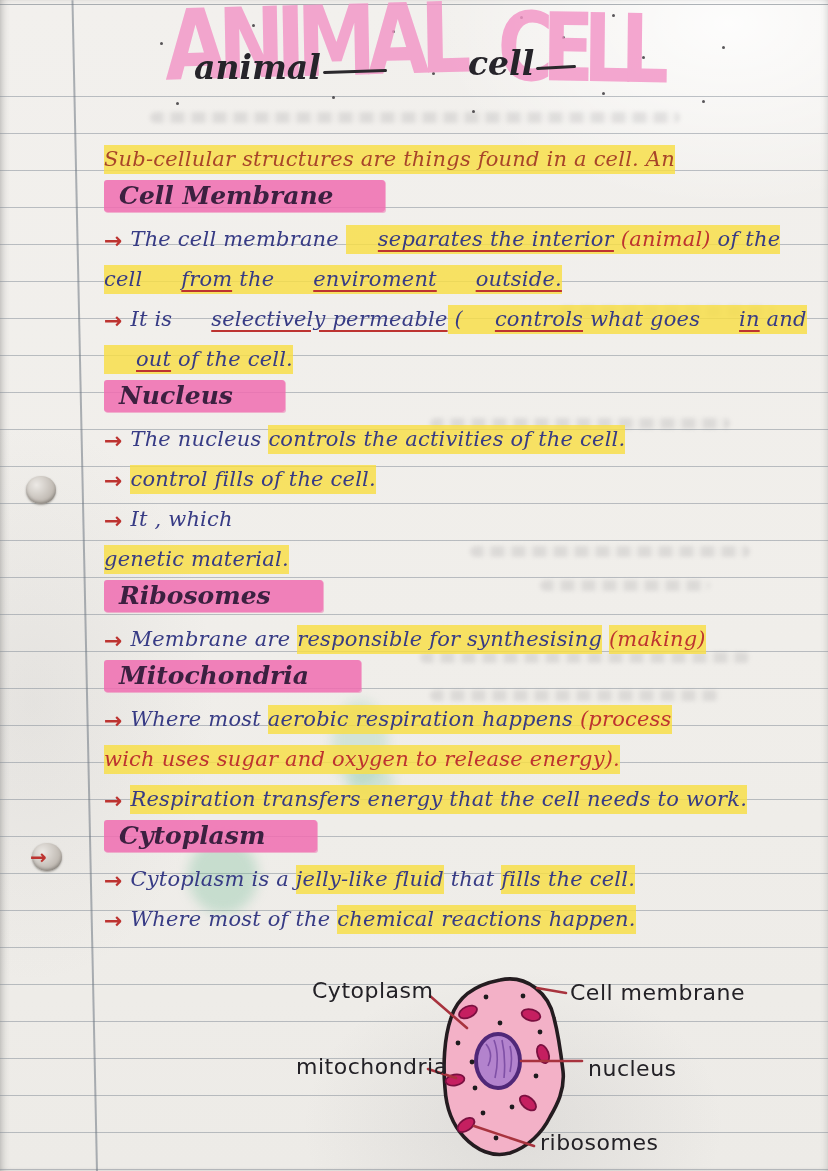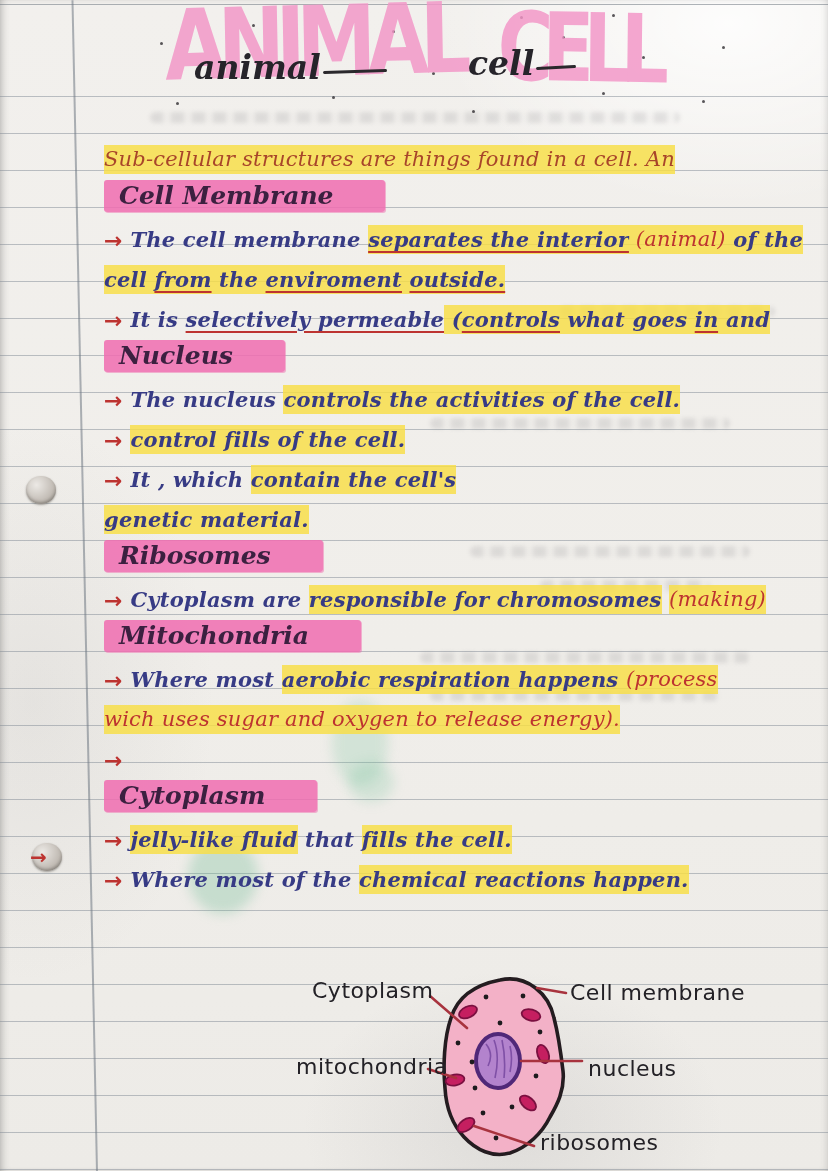--- a/index.html
+++ b/index.html
@@ -40,25 +40,25 @@
   .script-word{position:absolute;font-style:italic;font-weight:600;font-size:33px;color:#26242a;white-space:nowrap;}
   .script-animal{left:28px;top:38px;}
   .script-cell{left:302px;top:34px;}
   .tail{display:inline-block;height:3px;border-radius:2px;background:#2a282c;vertical-align:6px;margin-left:2px;}
   .tail-a{width:64px;transform:rotate(-2deg);}
   .tail-c{width:40px;transform:rotate(-3deg);}
   
   .notes{position:absolute;left:0;top:135px;width:828px;}
   .line{height:37px;display:flex;align-items:flex-end;padding:0 8px 3px 104px;white-space:pre-wrap;}
   .seg{font-size:21px;line-height:25px;font-style:italic;letter-spacing:.2px;}
-  .ink-blue{color:var(--ink-blue);font-weight:bold;}
+  .ink-blue{color:var(--ink-blue);}
   .ink-red{color:var(--ink-red);}
   .ink-brown{color:var(--ink-brown);}
   .hl-yellow{background:var(--hl-yellow);box-shadow:0 -2px 0 var(--hl-yellow), 0 2px 0 var(--hl-yellow);}
-  .u{text-decoration:underline;text-decoration-color:var(--ink-red);text-decoration-thickness:2px;text-underline-offset:4px;}
+  .u{text-decoration:underline;text-decoration-color:var(--ink-red);text-decoration-thickness:2px;text-underline-offset:4px;padding-left:32px;}
   .arrow{color:var(--ink-red);font-family:"DejaVu Sans",sans-serif;font-weight:bold;font-size:22px;
     line-height:24px;margin-right:8px;transform:translateY(1px);}
   .heading-hl{background:var(--hl-pink);color:var(--ink-dark);font-style:italic;font-weight:bold;
     font-size:25px;line-height:28px;padding:2px 52px 2px 15px;border-radius:3px;box-shadow:1px 1px 0 rgba(240,111,176,.5);}
   
   .diagram{position:absolute;left:0;top:966px;width:828px;height:205px;}
   .diagram svg{position:absolute;left:0;top:0;}
   .dlabel{position:absolute;font-family:"DejaVu Sans",sans-serif;font-size:22px;color:#232126;
     letter-spacing:.5px;white-space:nowrap;}
 </style>
@@ -107,33 +107,34 @@
     <span class="script-word script-animal"><span>animal</span><span class="tail tail-a"></span></span>
     <span class="script-word script-cell"><span>cell</span><span class="tail tail-c"></span></span>
   </div>
 
   <div class="notes">
       <div class="line"><span class="seg ink-brown hl-yellow">Sub-cellular structures are things found in a cell. An</span></div>
       <div class="line"><span class="heading-hl">Cell Membrane</span></div>
       <div class="line"><span class="arrow">→</span><span class="seg ink-blue">The cell membrane </span><span class="seg ink-blue hl-yellow u">separates the interior</span><span class="seg ink-red hl-yellow"> (animal)</span><span class="seg ink-blue hl-yellow"> of the</span></div>
       <div class="line"><span class="seg ink-blue hl-yellow">cell </span><span class="seg ink-blue hl-yellow u">from</span><span class="seg ink-blue hl-yellow"> the </span><span class="seg ink-blue hl-yellow u">enviroment</span><span class="seg ink-blue hl-yellow"> </span><span class="seg ink-blue hl-yellow u">outside.</span></div>
       <div class="line"><span class="arrow">→</span><span class="seg ink-blue">It is </span><span class="seg ink-blue u">selectively permeable</span><span class="seg ink-blue hl-yellow"> (</span><span class="seg ink-blue hl-yellow u">controls</span><span class="seg ink-blue hl-yellow"> what goes </span><span class="seg ink-blue hl-yellow u">in</span><span class="seg ink-blue hl-yellow"> and</span></div>
+      <div class="line"><span class="seg ink-blue hl-yellow u">out</span><span class="seg ink-blue hl-yellow"> of the cell.</span></div>
       <div class="line"><span class="heading-hl">Nucleus</span></div>
       <div class="line"><span class="arrow">→</span><span class="seg ink-blue">The nucleus </span><span class="seg ink-blue hl-yellow">controls the activities of the cell.</span></div>
       <div class="line"><span class="arrow">→</span><span class="seg ink-blue hl-yellow">control fills of the cell.</span></div>
-      <div class="line"><span class="arrow">→</span><span class="seg ink-blue">It </span><span class="seg ink-blue">, which </span><span class="seg ink-blue hl-yellow">contain the cell's</span></div>
+      <div class="line"><span class="arrow">→</span><span class="seg ink-blue">It </span><span class="seg ink-blue">, which </span></div>
       <div class="line"><span class="seg ink-blue hl-yellow">genetic material.</span></div>
       <div class="line"><span class="heading-hl">Ribosomes</span></div>
-      <div class="line"><span class="arrow">→</span><span class="seg ink-blue">Cytoplasm are </span><span class="seg ink-blue hl-yellow">responsible for chromosomes</span><span class="seg ink-blue"> </span><span class="seg ink-red hl-yellow">(making)</span></div>
+      <div class="line"><span class="arrow">→</span><span class="seg ink-blue">Membrane are </span><span class="seg ink-blue hl-yellow">responsible for synthesising</span><span class="seg ink-blue"> </span><span class="seg ink-red hl-yellow">(making)</span></div>
       <div class="line"><span class="heading-hl">Mitochondria</span></div>
       <div class="line"><span class="arrow">→</span><span class="seg ink-blue">Where most </span><span class="seg ink-blue hl-yellow">aerobic respiration happens </span><span class="seg ink-red hl-yellow">(process</span></div>
       <div class="line"><span class="seg ink-red hl-yellow">wich uses sugar and oxygen to release energy).</span></div>
-      <div class="line"><span class="arrow">→</span></div>
+      <div class="line"><span class="arrow">→</span><span class="seg ink-blue hl-yellow">Respiration transfers energy that the cell needs to work.</span></div>
       <div class="line"><span class="heading-hl">Cytoplasm</span></div>
-      <div class="line"><span class="arrow">→</span><span class="seg ink-blue hl-yellow">jelly-like fluid</span><span class="seg ink-blue"> that </span><span class="seg ink-blue hl-yellow">fills the cell.</span></div>
+      <div class="line"><span class="arrow">→</span><span class="seg ink-blue">Cytoplasm is a </span><span class="seg ink-blue hl-yellow">jelly-like fluid</span><span class="seg ink-blue"> that </span><span class="seg ink-blue hl-yellow">fills the cell.</span></div>
       <div class="line"><span class="arrow">→</span><span class="seg ink-blue">Where most of the </span><span class="seg ink-blue hl-yellow">chemical reactions happen.</span></div>
     </div>
 
   <div class="diagram">
     <svg width="828" height="205" viewBox="0 0 828 205">
 
       <path d="M 500,14
         C 527,8 549,28 554,52
         C 559,71 561,88 563,105
         C 565,124 557,139 550,151

